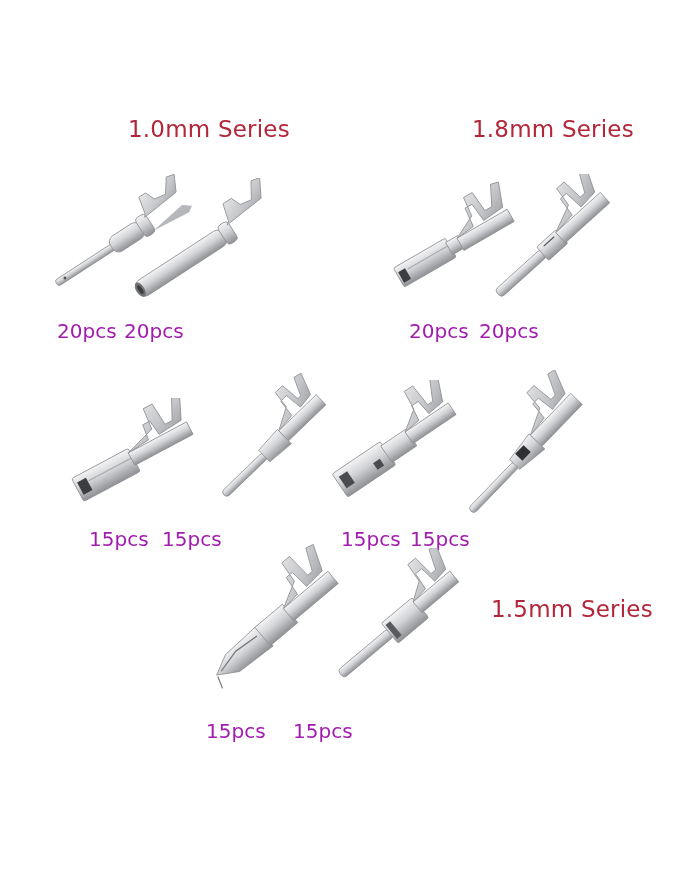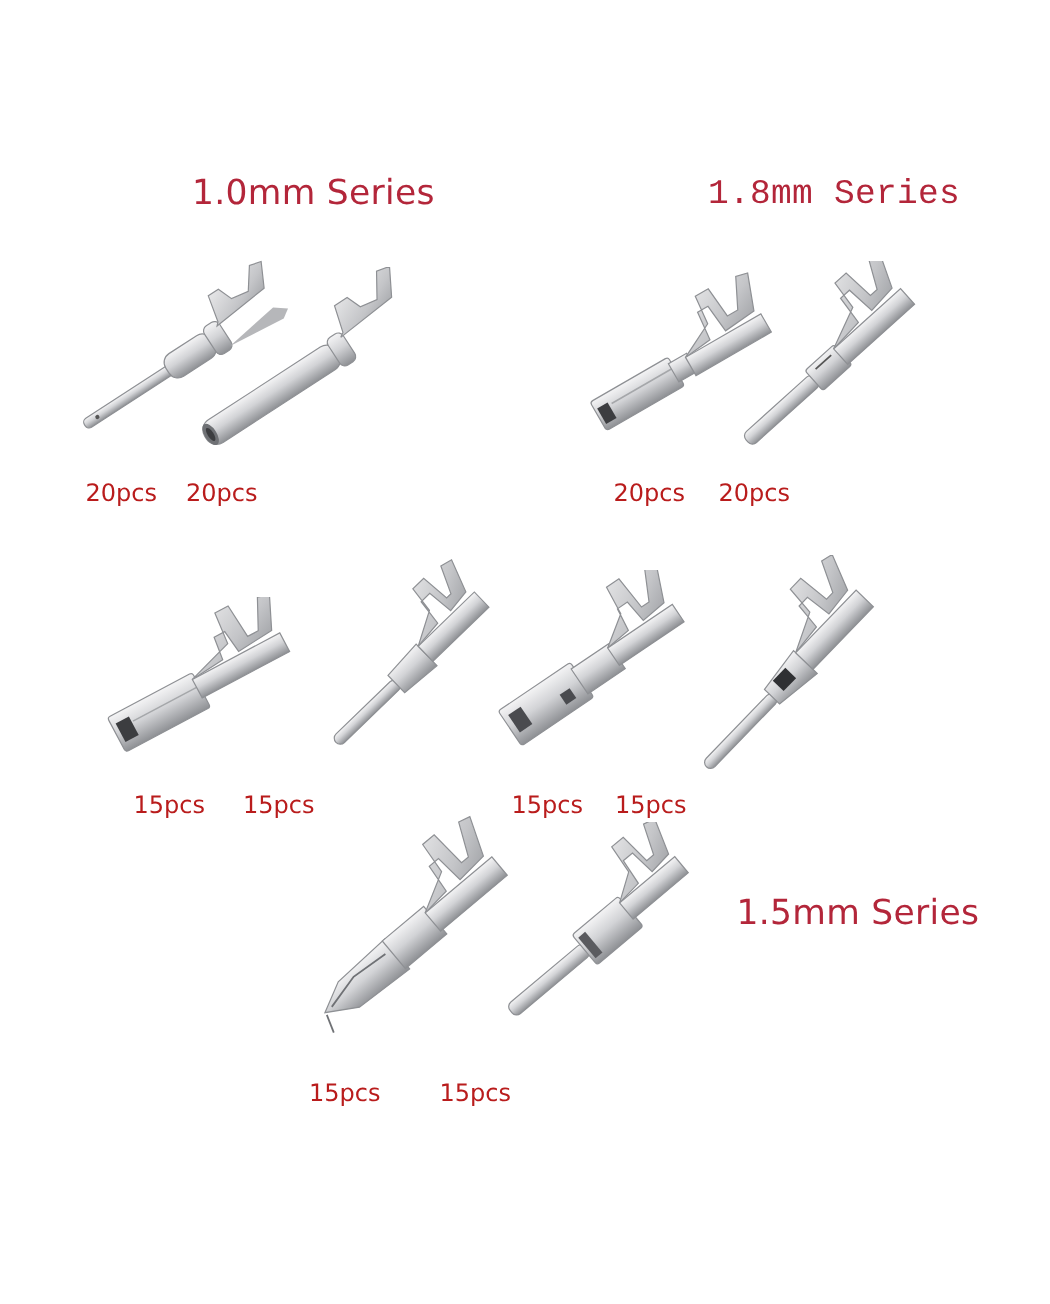--- a/index.html
+++ b/index.html
@@ -1,19 +1,19 @@
 <!DOCTYPE html>
 <html><head>
 <meta charset="utf-8">
 <style>
   html, body { margin: 0; padding: 0; background: #ffffff; }
   body { width: 700px; height: 869px; position: relative; overflow: hidden;
          font-family: "DejaVu Sans", sans-serif; }
   .series-title { position: absolute; color: #b3263a; font-size: 23px; font-weight: 400; letter-spacing: 0.2px; white-space: nowrap; text-align: center; }
-  .qty { position: absolute; color: #b91c1c; font-size: 16px; white-space: nowrap; }
+  .qty { position: absolute; color: #a21caf; font-size: 20px; white-space: nowrap; }
   .terminal { position: absolute; }
   svg { display: block; }
 </style>
 </head>
 <body>
 
 <svg width="0" height="0" style="position:absolute">
   <defs>
     <linearGradient id="metal" x1="0" y1="0" x2="0" y2="1">
       <stop offset="0" stop-color="#f4f4f5"></stop>
@@ -49,21 +49,21 @@
       <ellipse cx="4" cy="67" rx="4" ry="8" fill="#6f7175"></ellipse>
       <ellipse cx="4" cy="67" rx="2" ry="5" fill="#3c3d40"></ellipse>
       <rect x="102" y="56" width="12" height="22" rx="4" fill="url(#metal)" stroke="#8e9094" stroke-width="0.8"></rect>
       <path d="M112 60 L155 56 L165 38 L156 36 L146 52 L134 50 L130 40 L120 40 L115 58 Z" fill="url(#metal2)" stroke="#8e9094" stroke-width="0.8"></path>
     </g>
   </svg>
 </div>
 <div class="qty" style="left:57px; top:319px;">20pcs</div>
 <div class="qty" style="left:124px; top:319px;">20pcs</div>
 
-<div class="series-title" style="left:472px; top:116px;font-family:Liberation Mono, monospace;">1.8mm Series</div>
+<div class="series-title" style="left:472px; top:116px;">1.8mm Series</div>
 
 <div class="terminal" style="left:388px; top:180px;">
   <svg width="140" height="120" viewBox="0 0 140 120">
     <g transform="rotate(-30 70 60)">
       <rect x="0" y="52" width="60" height="22" rx="2" fill="url(#metal)" stroke="#8e9094" stroke-width="0.8"></rect>
       <rect x="2" y="58" width="8" height="12" fill="#3c3d40"></rect>
       <line x1="12" y1="60" x2="58" y2="60" stroke="#a5a7aa" stroke-width="1"></line>
       <rect x="58" y="56" width="14" height="14" fill="url(#metal)" stroke="#8e9094" stroke-width="0.8"></rect>
       <path d="M70 58 L90 56 L92 36 L100 36 L102 56 L125 54 L134 30 L126 28 L116 48 L108 48 L106 26 L96 26 L94 46 Z" fill="url(#metal2)" stroke="#8e9094" stroke-width="0.8"></path>
       <rect x="70" y="58" width="58" height="14" fill="url(#metal)" stroke="#8e9094" stroke-width="0.8"></rect>

